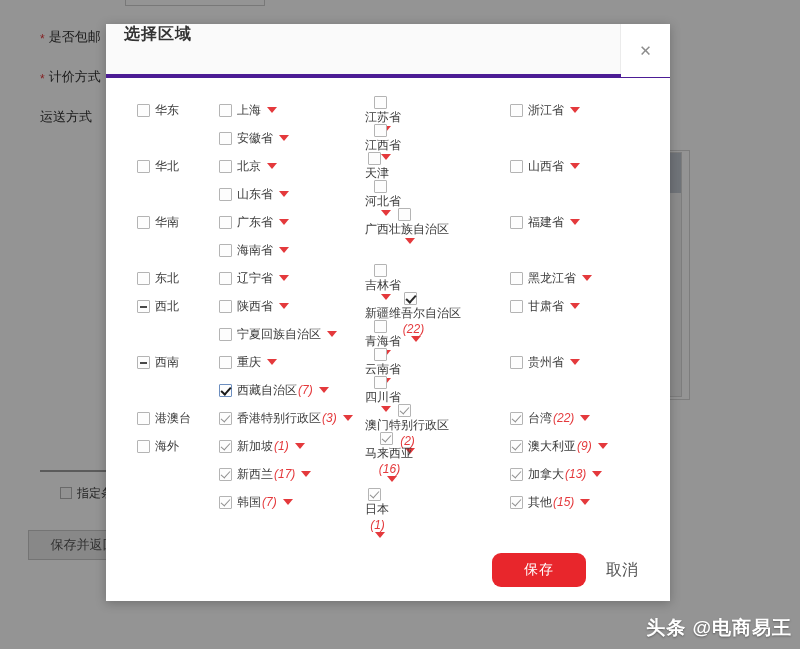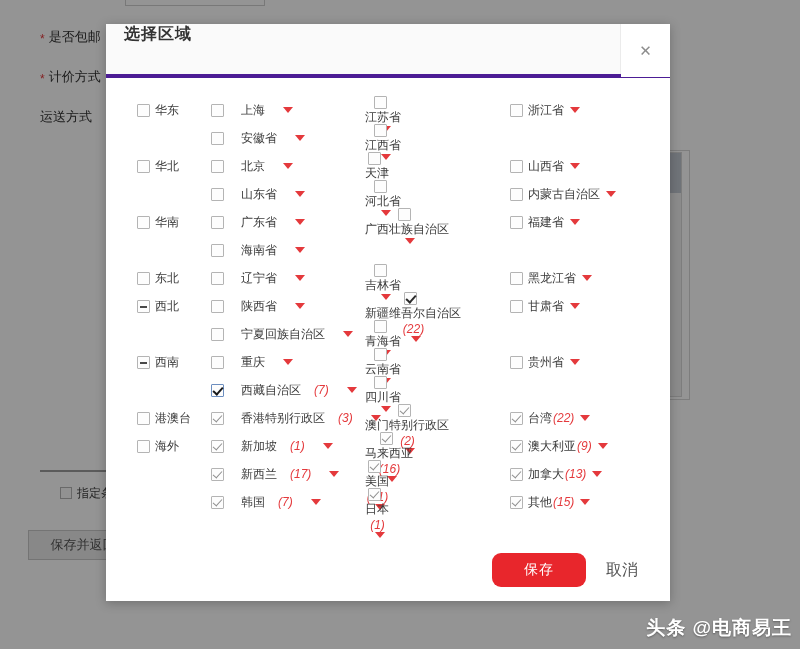--- a/index.html
+++ b/index.html
@@ -125,21 +125,21 @@
   .cell {
     position: absolute;
     top: 0;
     white-space: nowrap;
     font-size: 12px;
     color: #3d3d3d;
     display: flex; align-items: center;
     height: 28px;
   }
   .c0 { left: 24px; margin-left: 7px; }
-  .c1 { left: 105px; gap: 12px; }
+  .c1 { left: 113px; }
   .c2 { left: 259px; flex-direction: column; }
   .c3 { left: 404px; }
 
   
   .cbox {
     width: 13px; height: 13px;
     border: 1px solid #b4b4b4;
     background: #fdfdfd;
     display: inline-block;
     margin-right: 5px;
@@ -311,25 +311,20 @@
           <div class="cell c1">
             <span class="cbox"></span>
             <span class="lbl">山东省</span>
             <span class="caret"></span>
           </div>
           <div class="cell c2">
             <span class="cbox"></span>
             <span class="lbl">河北省</span>
             <span class="caret"></span>
           </div>
-          <div class="cell c3">
-            <span class="cbox"></span>
-            <span class="lbl">内蒙古自治区</span>
-            <span class="caret"></span>
-          </div>
         </div>
         <div class="region-row">
           <div class="cell c0">
             <span class="cbox"></span>
             <span class="lbl">华南</span>
           </div>
           <div class="cell c1">
             <span class="cbox"></span>
             <span class="lbl">广东省</span>
             <span class="caret"></span>
@@ -487,26 +482,20 @@
             <span class="lbl">澳大利亚</span>
             <span class="cnt">(9)</span>
             <span class="caret"></span>
           </div>
         </div>
         <div class="region-row">
           <div class="cell c1">
             <span class="cbox checked gray"></span>
             <span class="lbl">新西兰</span>
             <span class="cnt">(17)</span>
-            <span class="caret"></span>
-          </div>
-          <div class="cell c2">
-            <span class="cbox checked gray"></span>
-            <span class="lbl">美国</span>
-            <span class="cnt">(51)</span>
             <span class="caret"></span>
           </div>
           <div class="cell c3">
             <span class="cbox checked gray"></span>
             <span class="lbl">加拿大</span>
             <span class="cnt">(13)</span>
             <span class="caret"></span>
           </div>
         </div>
         <div class="region-row">

